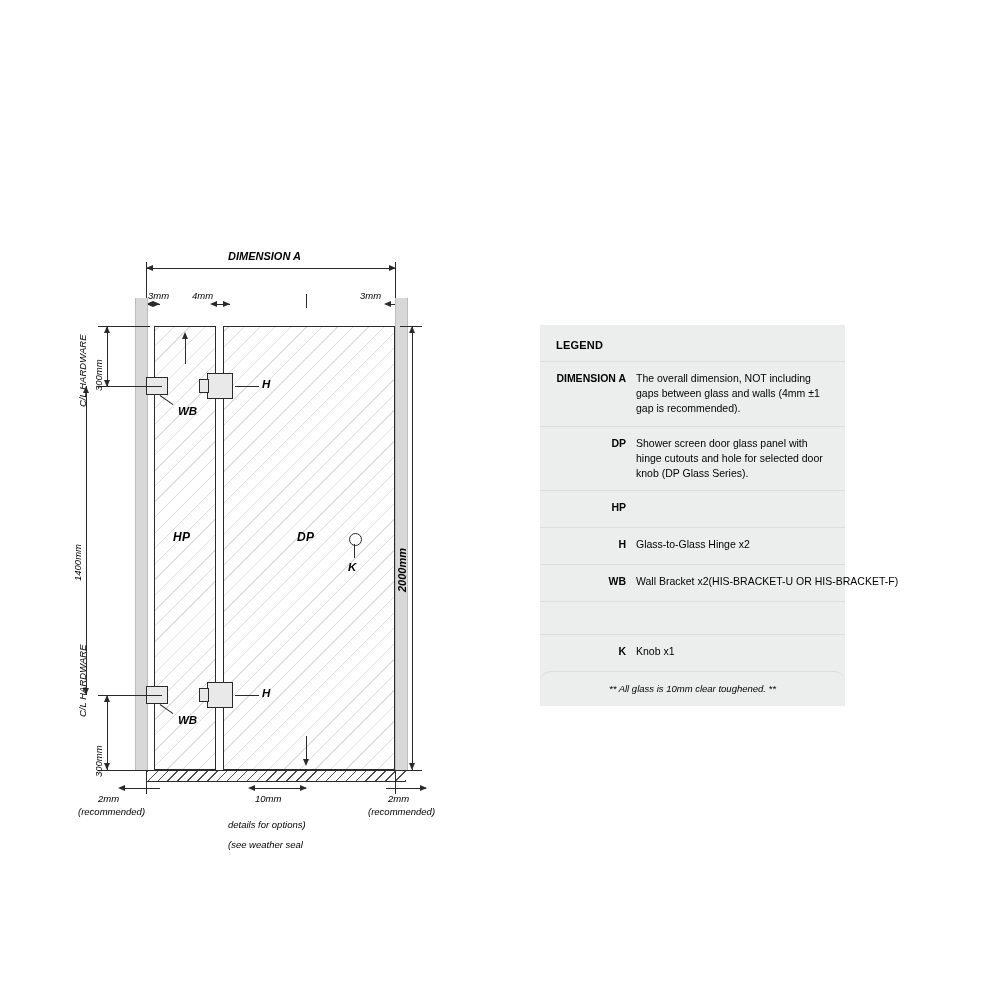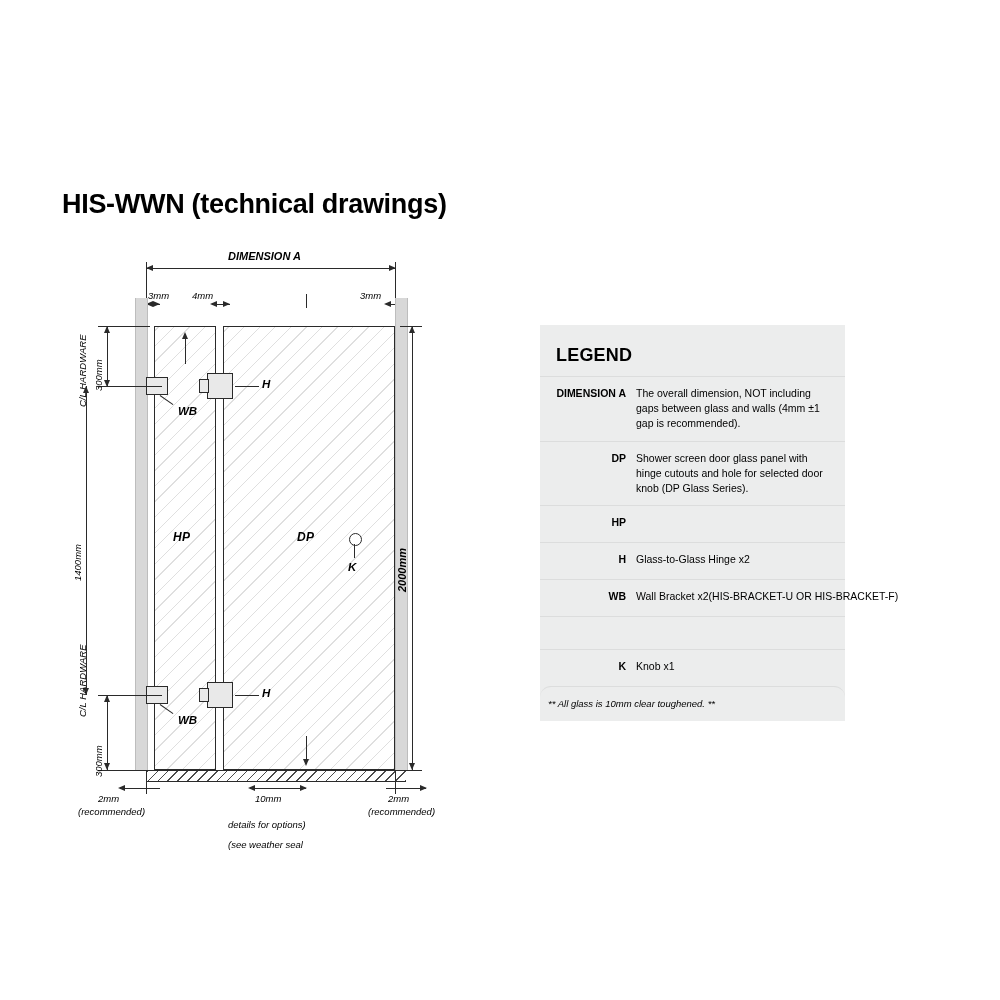--- a/index.html
+++ b/index.html
@@ -222,25 +222,24 @@
   
   .legend {
     position: absolute;
     left: 540px;
     top: 325px;
     width: 305px;
     background: #eceded;
     border: 0;
   }
   .legend-title {
-    font-size: 18px;
+    font-size: 11px;
     font-weight: bold;
     padding: 14px 0 10px 16px;
     letter-spacing: 0.2px;
-    margin-top: 6px;
   }
   .legend-rows { display: block; }
   .legend-row {
     display: flex;
     align-items: flex-start;
     border-top: 1px solid #dcdddd;
     padding: 9px 6px 9px 0;
     min-height: 18px;
   }
   .legend-row .key {
@@ -258,30 +257,30 @@
     font-size: 10.5px;
     line-height: 1.45;
     padding-right: 6px;
   }
   .legend-row.wide .desc { white-space: nowrap; }
   .legend-row.spacer { min-height: 16px; padding: 8px 0; }
   .legend-foot {
     border-top: 1px solid #dcdddd;
     font-size: 9.5px;
     font-style: italic;
+    text-align: center;
     padding: 11px 8px 12px 8px;
     border-radius: 11px;
   }
 </style>
 </head>
 <body>
 
 <div class="page">
 
-  <div class="title">HIS-WWN (technical drawings)</div>
 
   <div class="drawing">
 
     <div class="dimline v" style="left:86px; top:12px; height:44px;"></div>
     <div class="dimline v" style="left:335px; top:12px; height:44px;"></div>
     <div class="dimline h" style="left:86px; top:18px; width:250px;"></div>
     <div class="arrow left" style="left:86px; top:15px;"></div>
     <div class="arrow right" style="left:329px; top:15px;"></div>
     <div class="dimtext" style="left:168px; top:0px;">DIMENSION A</div>
 

